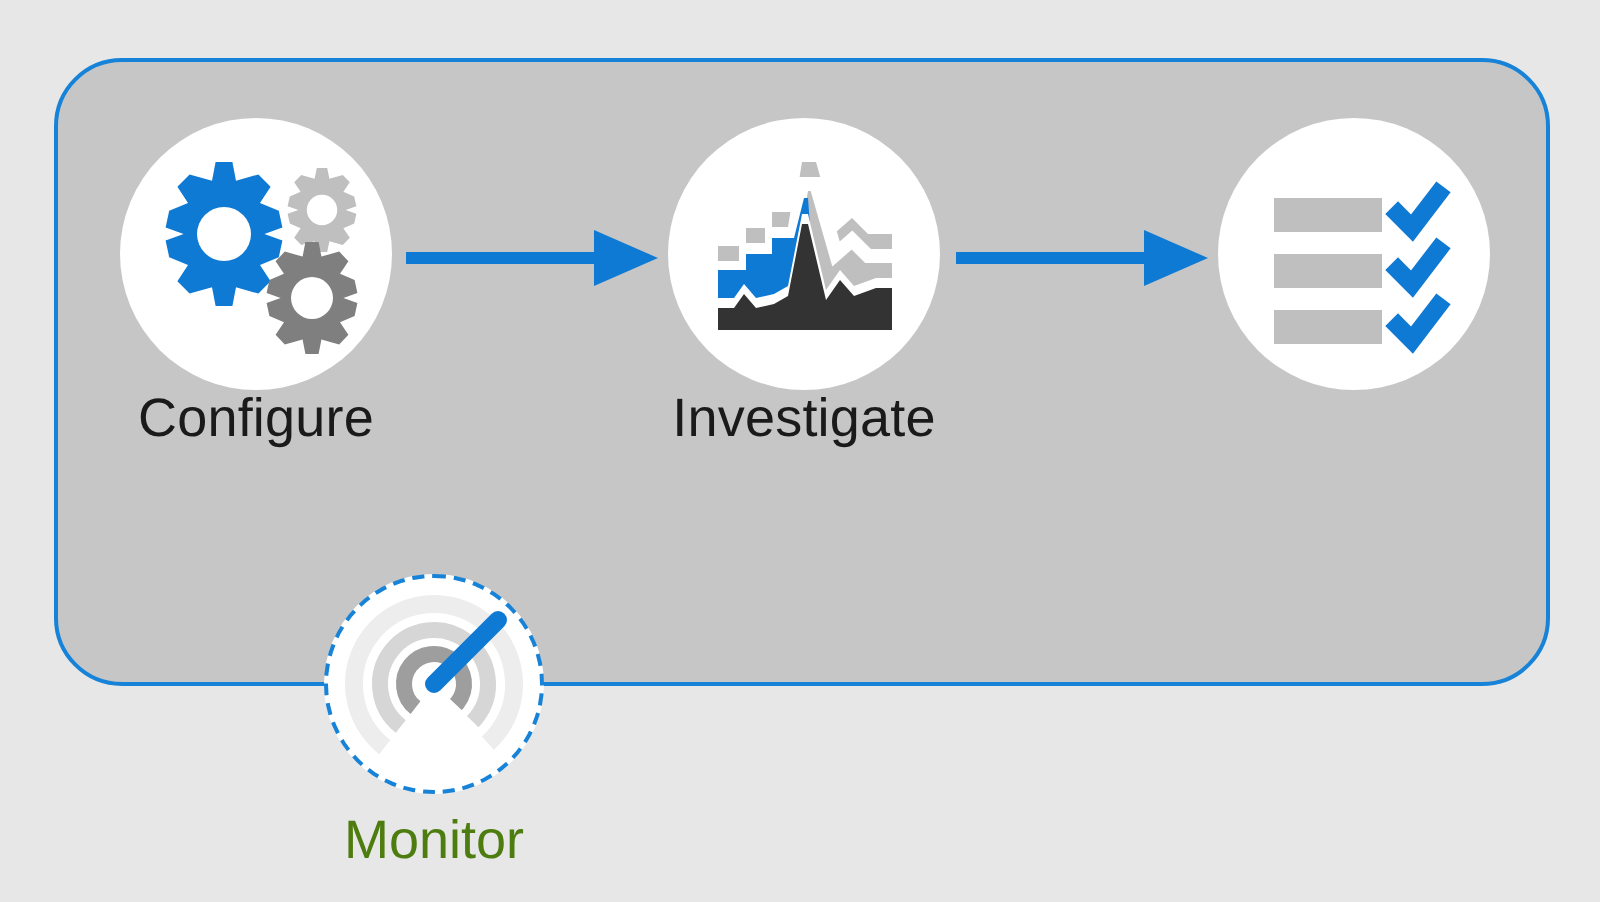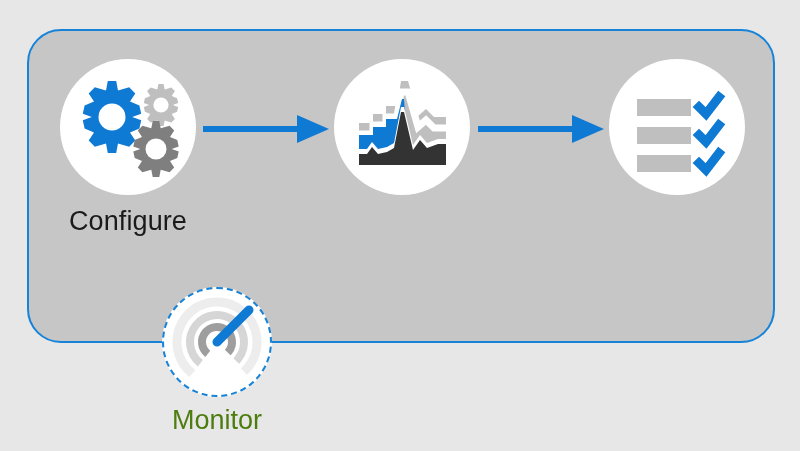--- a/index.html
+++ b/index.html
@@ -48,21 +48,21 @@
     width: 136px;
     height: 136px;
     margin: 0 auto;
     border-radius: 50%;
     background: #ffffff;
     position: relative;
   }
   .disc svg { display: block; }
 
   .step-label {
-    margin-top: 12px;
+    margin-top: 0;
     font-size: 27px;
     line-height: 1.1;
     color: #1a1a1a;
     letter-spacing: 0.1px;
     white-space: nowrap;
   }
 
   
   .arrow {
     position: absolute;
@@ -156,20 +156,21 @@
         <path d="M 25,64 L 39,64 L 39,55 L 52,55 L 52,47 L 63,47 L 67,22 L 74,22 L 84,57 L 92,50 L 100,58 L 112,58 L 112,100 L 25,100 Z" fill="#bfbfbf"></path>
 
         <path d="M 25,75 L 39,75 L 39,66 L 52,66 L 52,58 L 63,58 L 67,33 L 74,33 L 84,68 L 92,61 L 100,69 L 112,69" fill="none" stroke="#ffffff" stroke-width="7"></path>
 
         <path d="M 25,76 L 39,76 L 39,68 L 52,68 L 52,60 L 63,60 L 68,40 L 70,40 L 74,96 L 25,96 Z" fill="#0f7ad4"></path>
 
         <path d="M 25,90 L 33,90 L 38,83 L 44,90 L 53,88 L 60,84 L 67,48 L 70,48 L 79,86 L 86,76 L 93,84 L 104,80 L 112,80 L 112,106 L 25,106 Z" fill="#ffffff"></path>
         <path d="M 25,95 L 33,95 L 38,88 L 44,95 L 53,93 L 60,89 L 67,53 L 70,53 L 79,91 L 86,81 L 93,89 L 104,85 L 112,85 L 112,106 L 25,106 Z" fill="#333333"></path>
       </svg>
     </div>
+    <div class="step-label">Investigate</div>
   </div>
 
   <div class="step step-remediate">
     <div class="disc">
       <svg width="136" height="136" viewBox="0 0 136 136" xmlns="http://www.w3.org/2000/svg">
         <rect x="28" y="40" width="54" height="17" fill="#bfbfbf"></rect>
         <rect x="28" y="68" width="54" height="17" fill="#bfbfbf"></rect>
         <rect x="28" y="96" width="54" height="17" fill="#bfbfbf"></rect>
         <path d="M 90,48 L 97,55 L 110,38" fill="none" stroke="#0f7ad4" stroke-width="9" stroke-linecap="square"></path>
         <path d="M 90,76 L 97,83 L 110,66" fill="none" stroke="#0f7ad4" stroke-width="9" stroke-linecap="square"></path>

